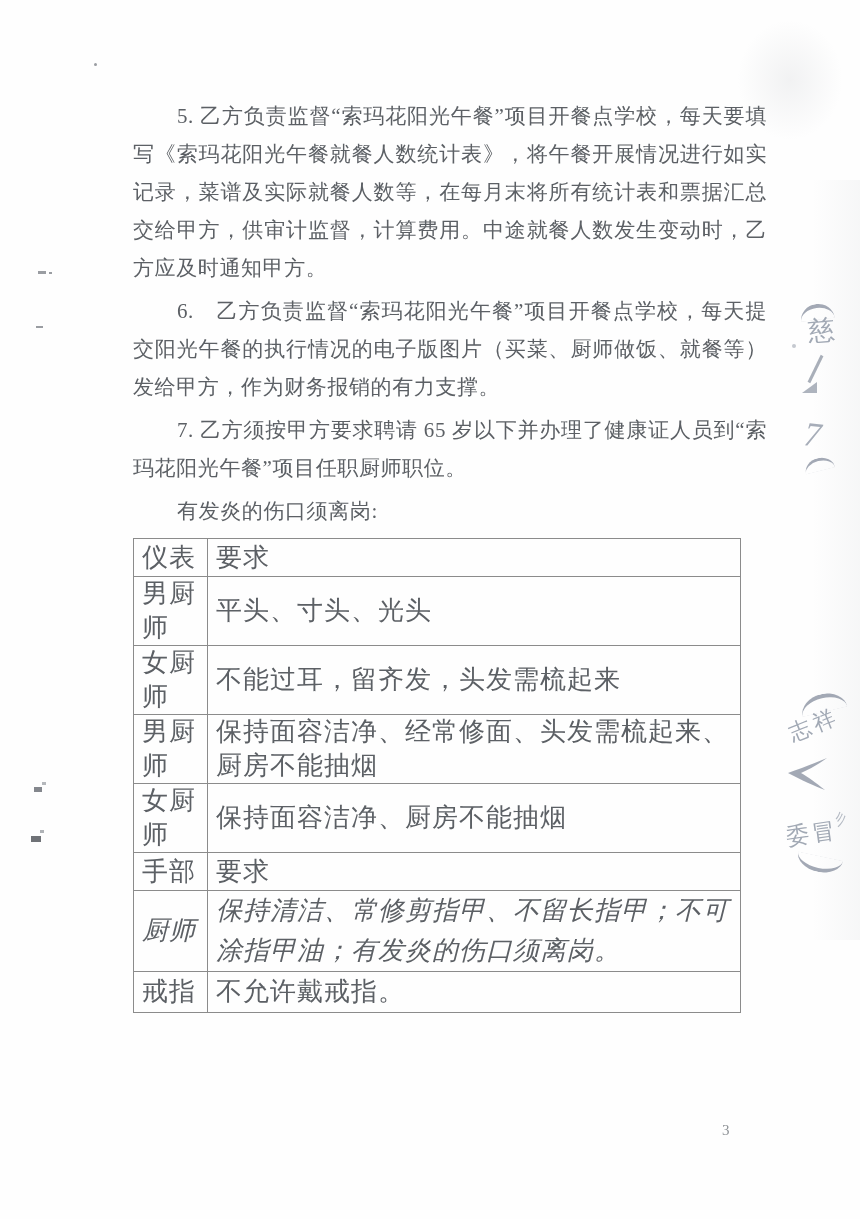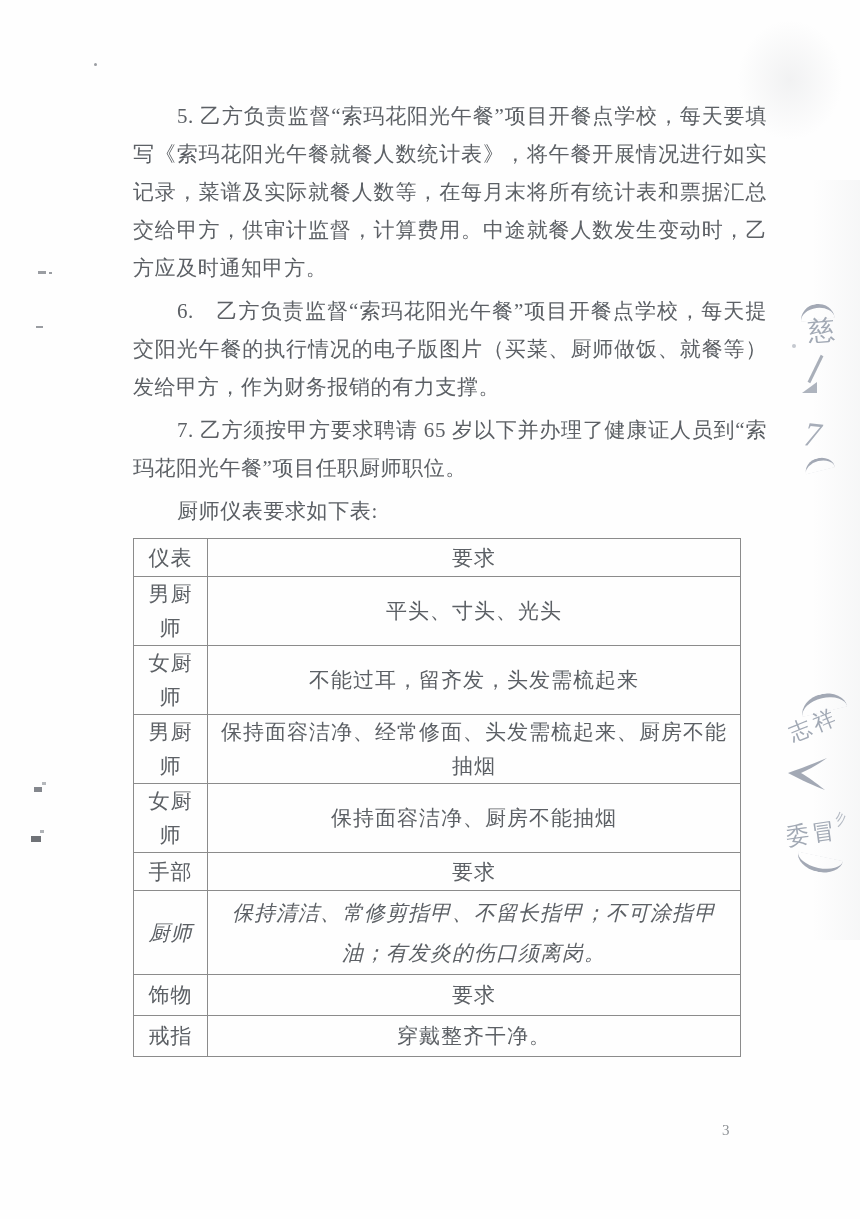--- a/index.html
+++ b/index.html
@@ -51,23 +51,22 @@
   .req-table {
     position: absolute;
     left: 133px; top: 538px;
     width: 608px;
     border-collapse: collapse;
     table-layout: fixed;
     color: #5c6065;
   }
   .req-table td {
     border: 1px solid #8b8b8b;
-    font-size: 21px;
+    font-size: 26px;
     letter-spacing: 1px;
-    text-align: center;
     vertical-align: middle;
     padding: 0 8px;
     line-height: 34px;
   }
   .req-table tr { height: 38px; }
   .req-table tr.tall { height: 84px; font-style: italic; }
   .req-table tr.tall td.value-cell { line-height: 40px; margin-top: 19px; }
   .req-table tr:nth-last-child(1),
   .req-table tr:nth-last-child(2) { height: 41px; }
 
@@ -120,21 +119,21 @@
 
 <div class="page">
 
   <div class="smudge smudge-tr"></div>
   <div class="smudge smudge-right"></div>
 
   <div class="text-block">
       <p>5. 乙方负责监督“索玛花阳光午餐”项目开餐点学校，每天要填写《索玛花阳光午餐就餐人数统计表》，将午餐开展情况进行如实记录，菜谱及实际就餐人数等，在每月末将所有统计表和票据汇总交给甲方，供审计监督，计算费用。中途就餐人数发生变动时，乙方应及时通知甲方。</p>
       <p>6.　乙方负责监督“索玛花阳光午餐”项目开餐点学校，每天提交阳光午餐的执行情况的电子版图片（买菜、厨师做饭、就餐等）发给甲方，作为财务报销的有力支撑。</p>
       <p>7. 乙方须按甲方要求聘请 65 岁以下并办理了健康证人员到“索玛花阳光午餐”项目任职厨师职位。</p>
-      <p>厨师仪表要求如下表:</p>
+      <p>有发炎的伤口须离岗:</p>
     </div>
 
   <table class="req-table">
     <colgroup>
       <col style="width:74px">
       <col>
     </colgroup>
     <tbody>
         <tr>
           <td class="label-cell">仪表</td>
@@ -158,26 +157,22 @@
         </tr>
         <tr>
           <td class="label-cell">手部</td>
           <td class="value-cell">要求</td>
         </tr>
         <tr class="tall">
           <td class="label-cell">厨师</td>
           <td class="value-cell">保持清洁、常修剪指甲、不留长指甲；不可涂指甲油；有发炎的伤口须离岗。</td>
         </tr>
         <tr>
-          <td class="label-cell">饰物</td>
-          <td class="value-cell">要求</td>
-        </tr>
-        <tr>
           <td class="label-cell">戒指</td>
-          <td class="value-cell">穿戴整齐干净。</td>
+          <td class="value-cell">不允许戴戒指。</td>
         </tr>
       </tbody>
   </table>
 
   <div class="page-number">3</div>
 
   <div class="seal sealA" style="color: rgb(152, 160, 173);">
     <div class="arc arcA1"></div>
     <span class="seal-char charA1">慈</span>
     <div class="dotA"></div>

